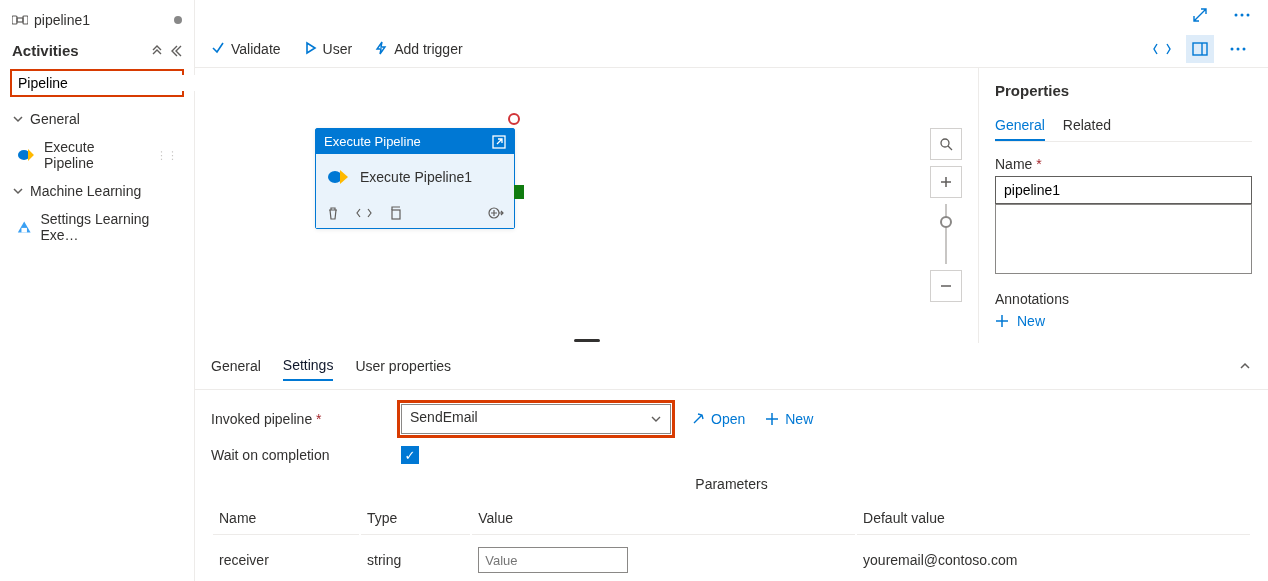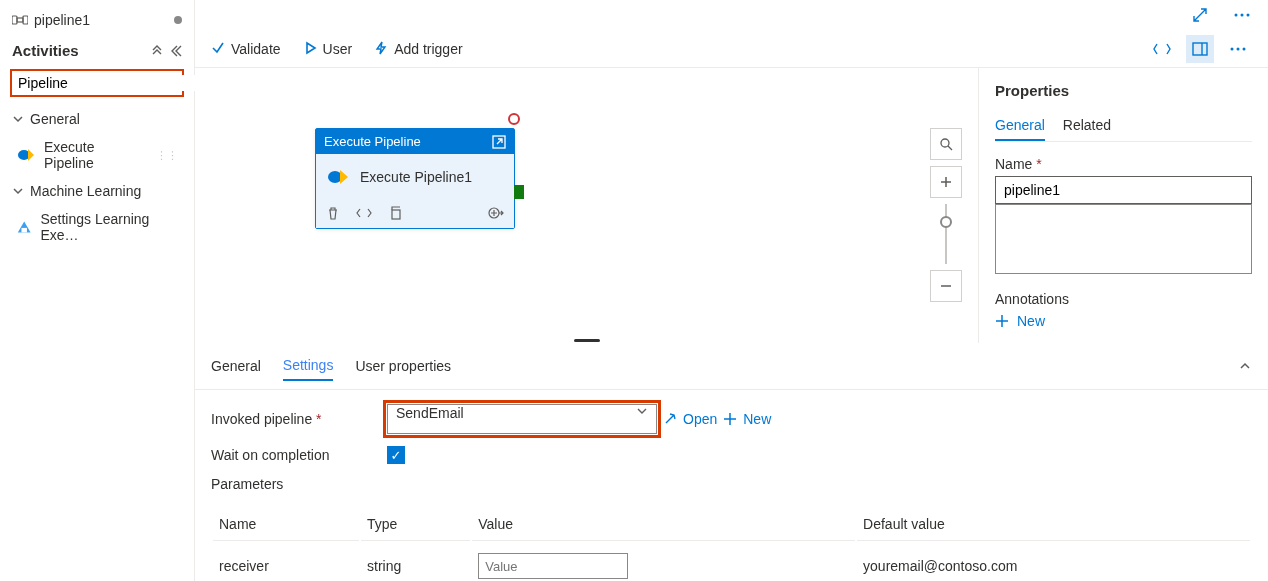--- a/index.html
+++ b/index.html
@@ -44,27 +44,27 @@
 .red-circle { position: absolute; top: -16px; right: -6px; width: 12px; height: 12px; border: 2px solid #d13438; border-radius: 50%; }
 .green-stub { position: absolute; right: -10px; top: 56px; width: 10px; height: 14px; background: #107c10; }
 
 
 .splitter { height: 6px; display: flex; align-items: center; justify-content: center; }
 .splitter:before { content: ""; width: 26px; height: 3px; background: #323130; border-radius: 2px; }
 
 
 .btabs { display: flex; align-items: center; gap: 22px; padding: 8px 16px; border-bottom: 1px solid #edebe9; }
 .btab { padding: 6px 0; cursor: pointer; color: #323130; }
-.btab.active { color: #3b82f6; border-bottom: 2px solid #0078d4; font-weight: 400; }
+.btab.active { color: #0f172a; border-bottom: 2px solid #0078d4; font-weight: 400; }
 .btabs .chev { margin-left: auto; color: #605e5c; cursor: pointer; }
 .bpanel { padding: 14px 16px 20px; }
-.frow { display: flex; align-items: center; gap: 6px; margin-bottom: 12px; }
+.frow { display: flex; align-items: center; gap: 20px; margin-bottom: 12px; }
 .flabel { width: 170px; color: #323130; }
 .req { color: #a4262c; }
-.select { display: flex; align-items: flex-start; justify-content: space-between; width: 270px; height: 30px; border: 1px solid #8a8886; padding: 0 8px; }
+.select { display: flex; align-items: flex-end; justify-content: space-between; width: 270px; height: 30px; border: 1px solid #8a8886; padding: 8px 8px; }
 .hl { outline: 3px solid #d83b01; outline-offset: 1px; }
 .link-btn { display: flex; align-items: center; gap: 6px; color: #0078d4; cursor: pointer; }
 .chk { width: 18px; height: 18px; background: #0078d4; display: inline-flex; align-items: center; justify-content: center; color: #fff; font-size: 13px; }
 .ptable { width: 100%; margin-top: 6px; }
 .ptable th { text-align: left; font-weight: 400; color: #323130; padding: 8px 6px; border-bottom: 1px solid #edebe9; }
 .ptable td { padding: 10px 6px; color: #323130; }
 .txtin { width: 150px; height: 26px; border: 1px solid #8a8886; padding: 0 6px; font-size: 13px; color: #605e5c; }
 
 
 .props { width: 290px; border-left: 1px solid #edebe9; padding: 14px 16px; }
@@ -310,21 +310,21 @@
         <svg width="14" height="14" viewBox="0 0 14 14">
             <path d="M7 1v12M1 7h12" stroke="#0078d4" stroke-width="1.5"></path>
           </svg>
         <span>New</span>
       </div>
     </div>
     <div class="frow">
       <div class="flabel">Wait on completion</div>
       <span class="chk">✓</span>
     </div>
-    <div style="margin:6px 0 14px;">Parameters</div>
+    <div style="margin:6px 0 8px;text-align:center;">Parameters</div>
     <table class="ptable">
       <thead>
           <tr>
         <th>Name</th>
         <th>Type</th>
         <th>Value</th>
         <th>Default value</th>
       </tr>
         </thead>
       <tbody>

